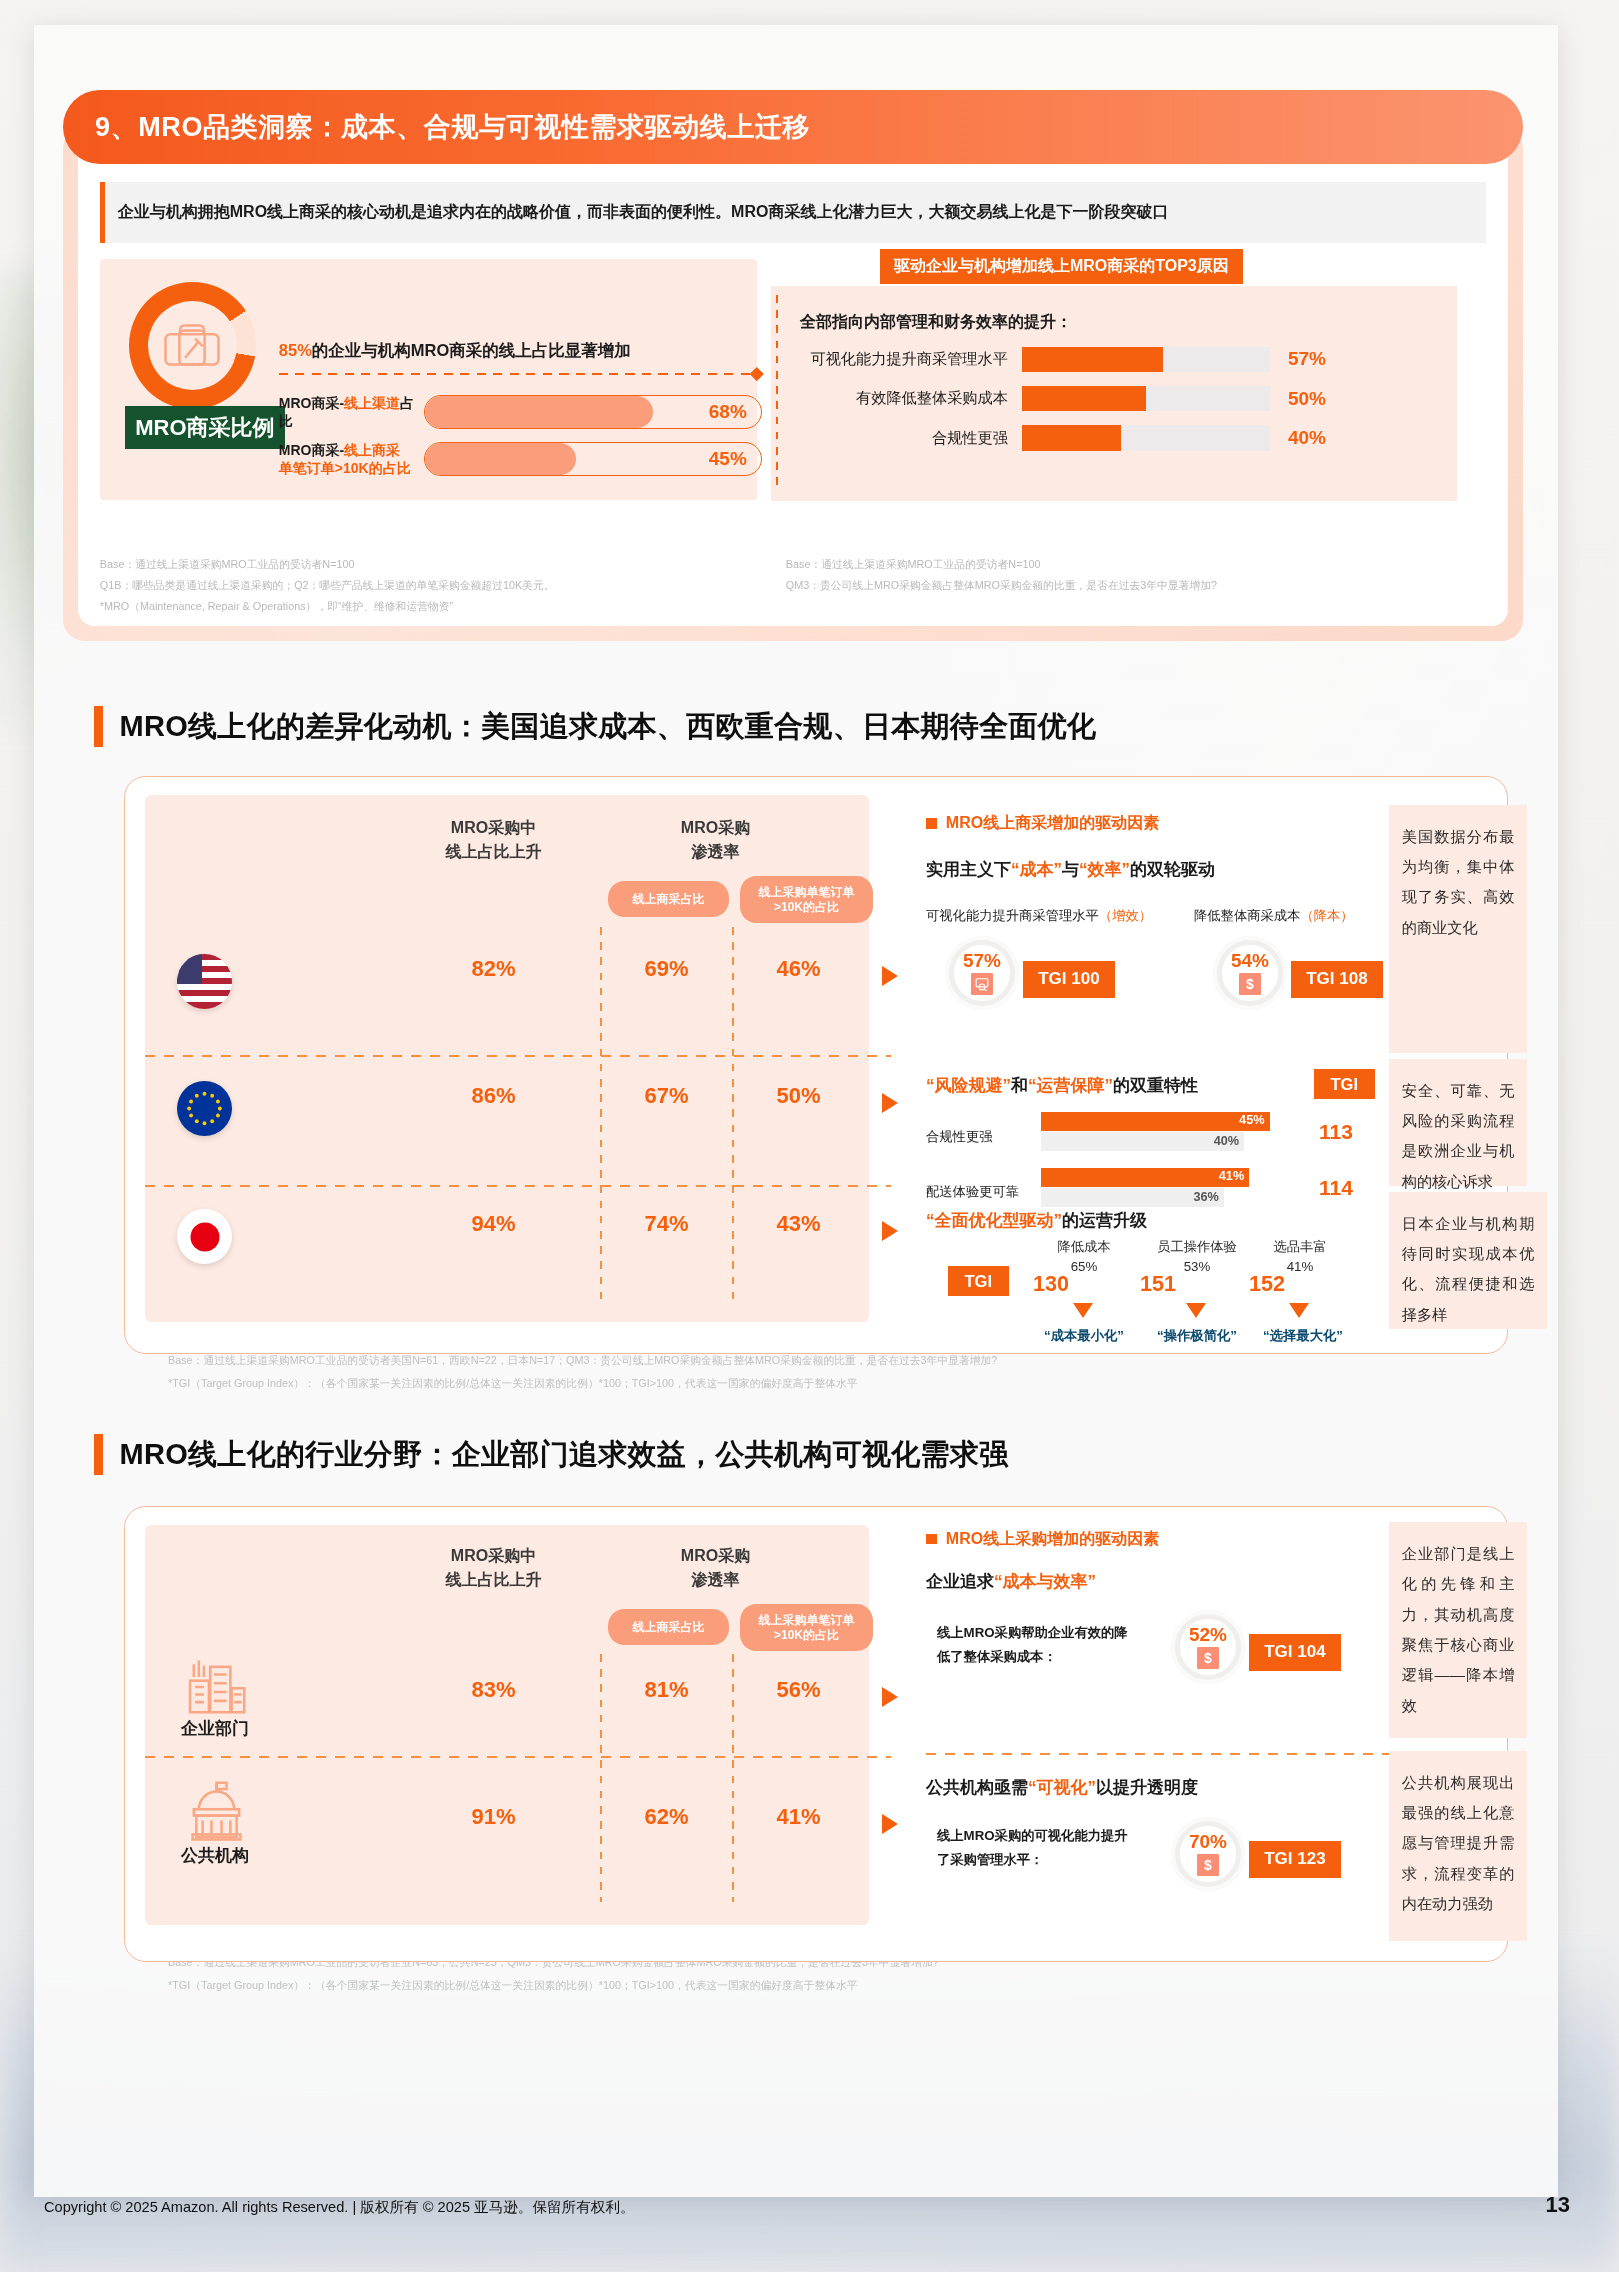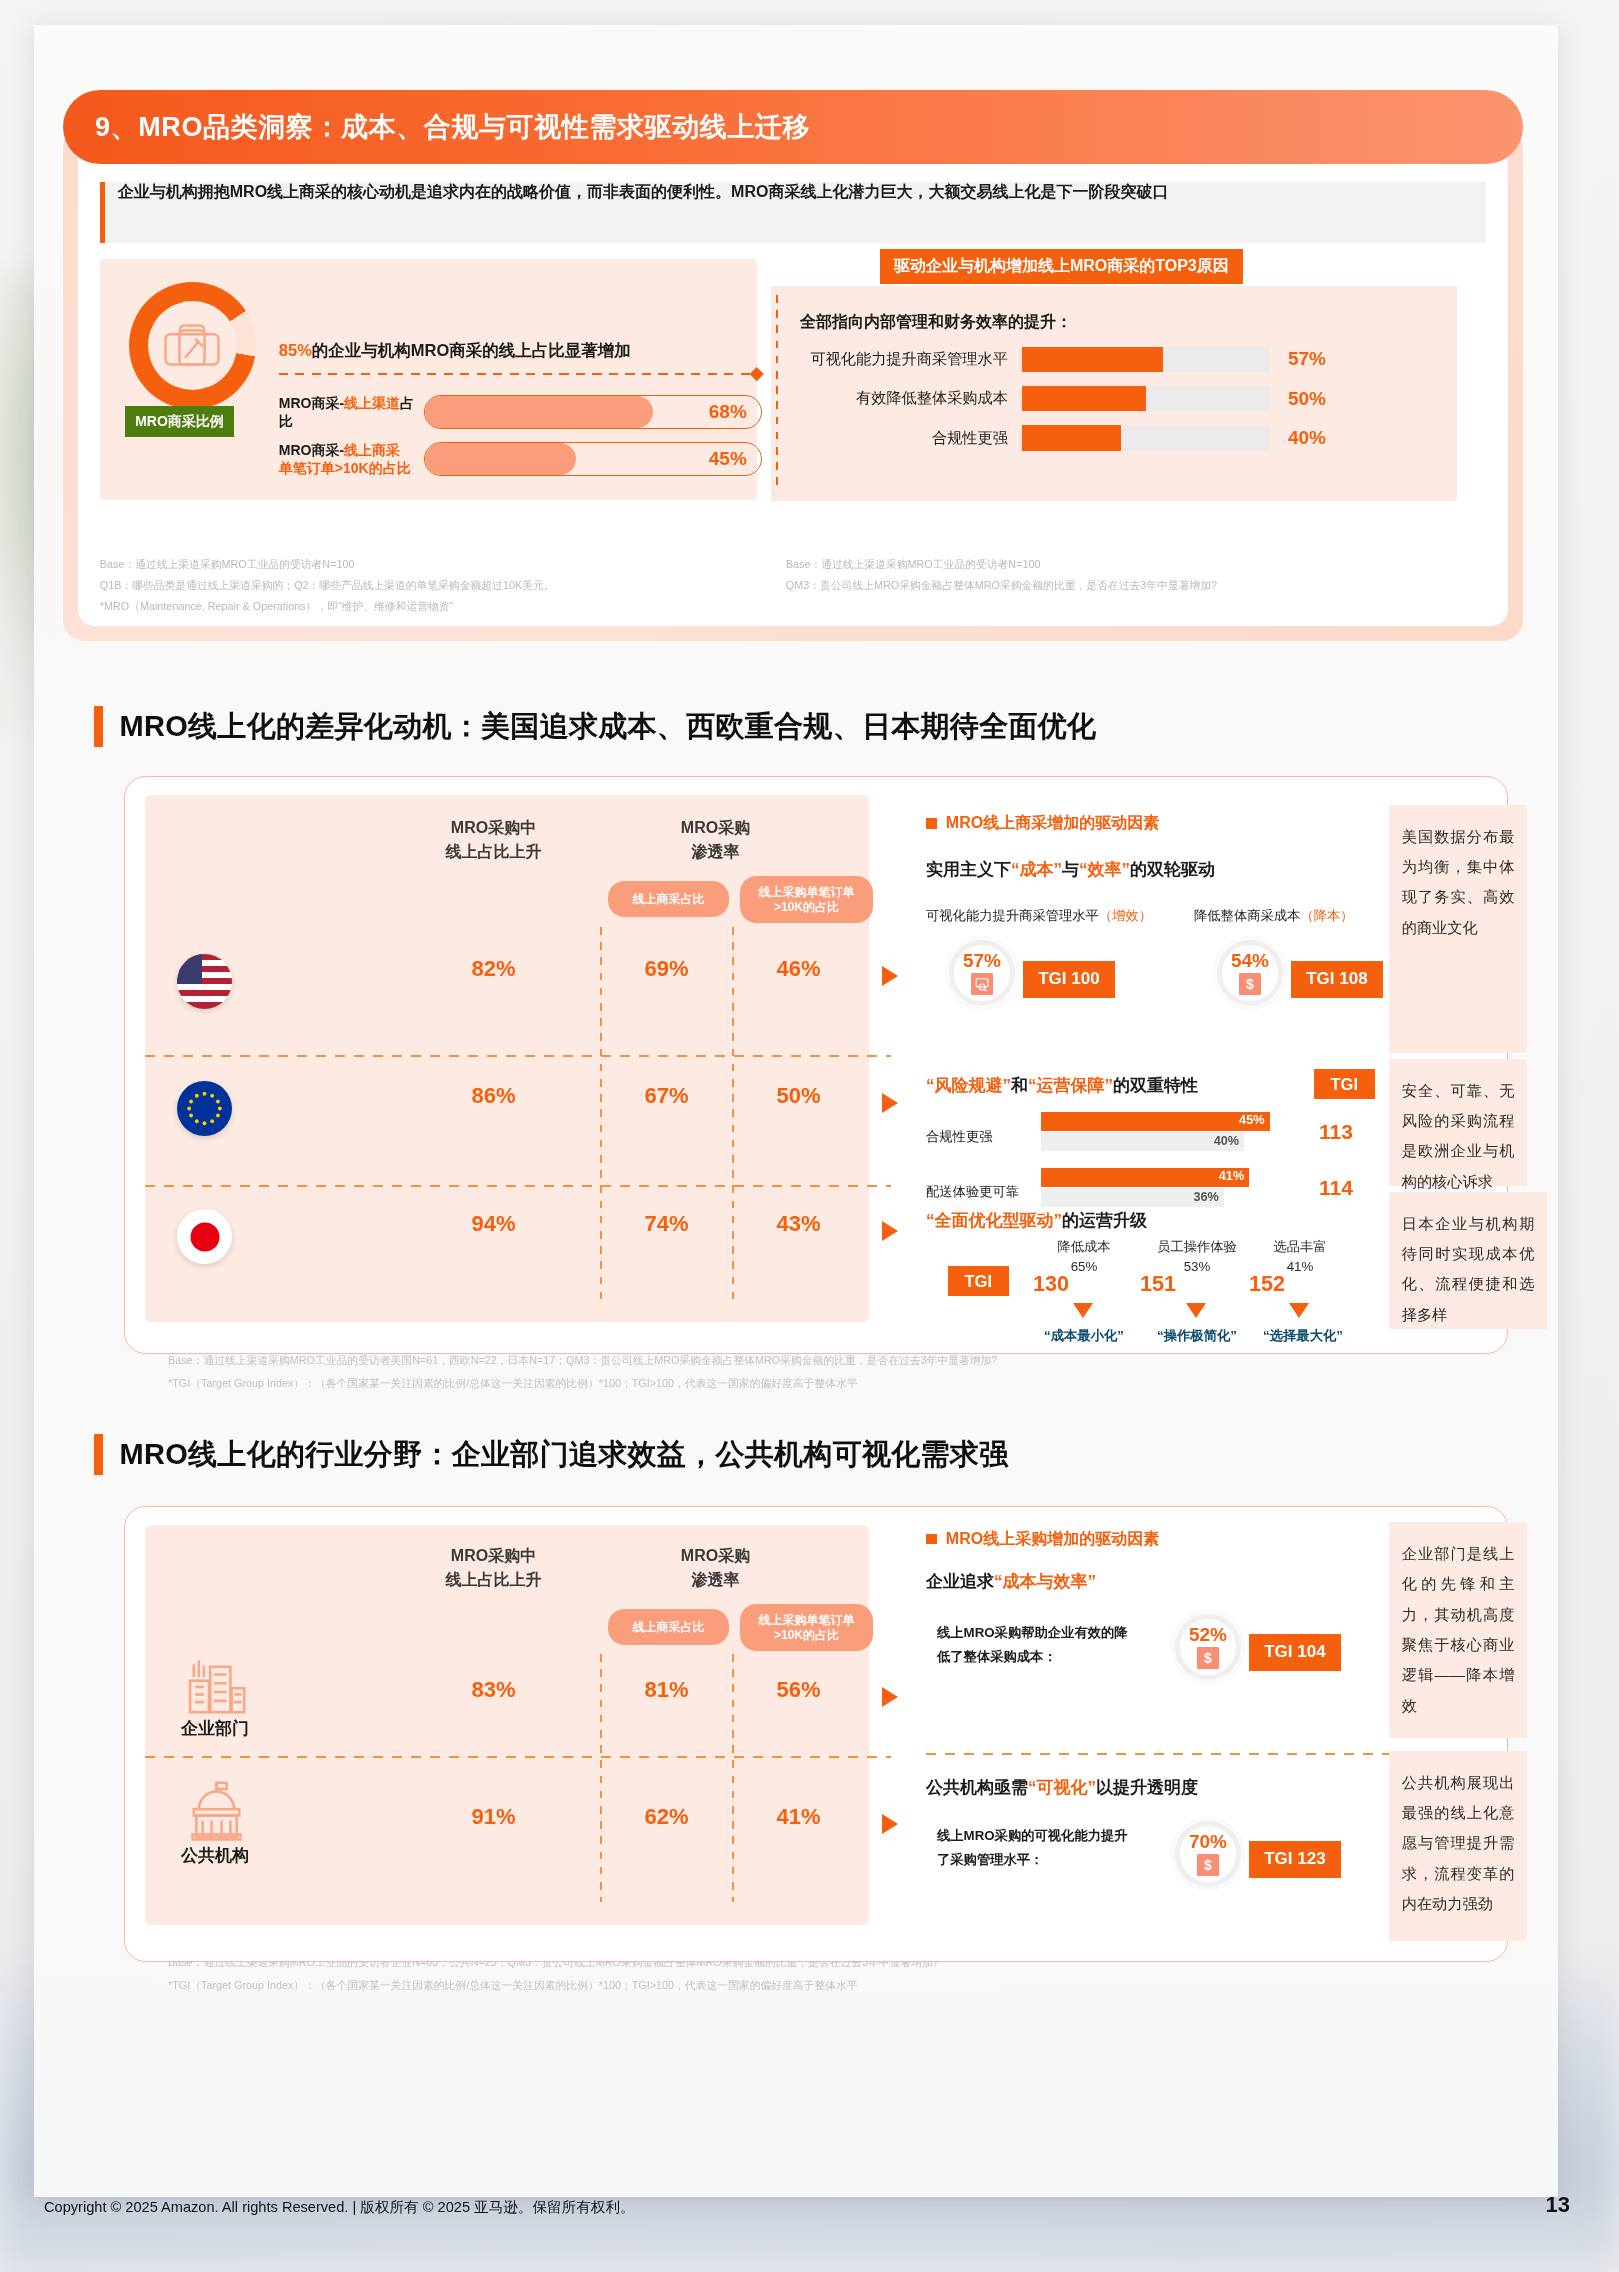--- a/index.html
+++ b/index.html
@@ -53,21 +53,21 @@
     background:linear-gradient(135deg,#fcdccd 0%, #fde4d8 40%, #fcd9c9 100%);
     border-radius:21.6px; padding:15.2px;
     z-index:5;
   }
   .card1-inner{
     width:100%; height:100%; background:#fff; border-radius:16.5px;
     padding:18px 21.6px 0 21.6px; position:relative;
   }
   .callout{
     margin-top:21.6px; background:#f2f2f2; height:61px;
-    display:flex; padding-left:18px;
+    display:flex; align-items:center; padding-left:18px;
     position:relative;
   }
   .callout::before{
     content:""; position:absolute; left:0; top:0; width:5.7px; height:100%;
     background:#f4600e;
   }
   .callout .txt{ font-size:16px; color:#1c1c1c; font-weight:bold; }
 
   .c1-body{ display:flex; margin-top:16.5px; gap:0; }
   .c1-left{
@@ -82,22 +82,22 @@
     width:127px; height:127px; border-radius:50%;
     background:conic-gradient(#f4600e 0deg 57deg, #fde3d6 57deg 100deg, #f4600e 100deg 360deg);
     display:flex; align-items:center; justify-content:center; position:relative;
   }
   .donut::after{
     content:""; position:absolute; width:89px; height:89px; border-radius:50%;
     background:#fdeae2;
   }
   .donut .ico{ position:relative; z-index:2; }
   .donut-label{
-    position:absolute; left:-3.8px; top:124px; background:#4d7c0f; color:#fff;
-    font-size:14px; font-weight:bold; padding:6.3px 10.2px; white-space:nowrap;
+    position:absolute; left:-3.8px; top:124px; background:#14532d; color:#fff;
+    font-size:22px; font-weight:bold; padding:6.3px 10.2px; white-space:nowrap;
   }
 
   .c1-head{
     position:absolute; left:179px; top:16.5px; width:470px;
     font-size:17px; font-weight:bold; font-style:italic; color:#1c1c1c; line-height:1.45;
   }
   .c1-sub{
     position:absolute; left:179px; top:81px; width:483px;
     font-size:16.5px; font-weight:bold; color:#1c1c1c;
   }

